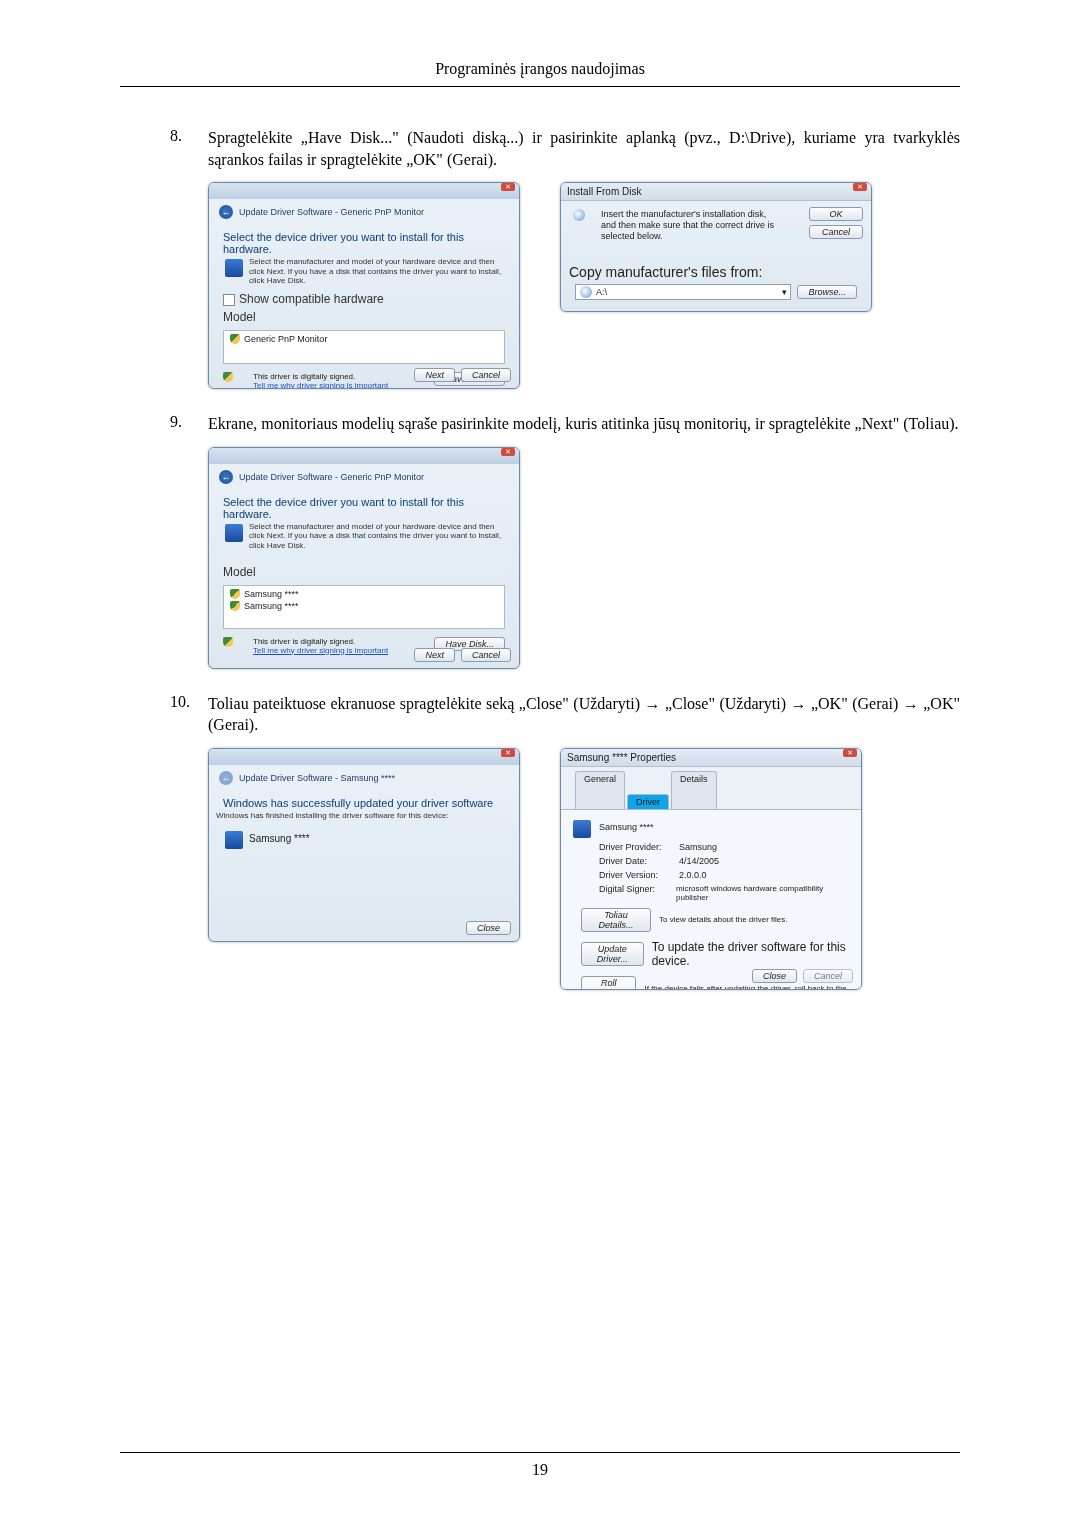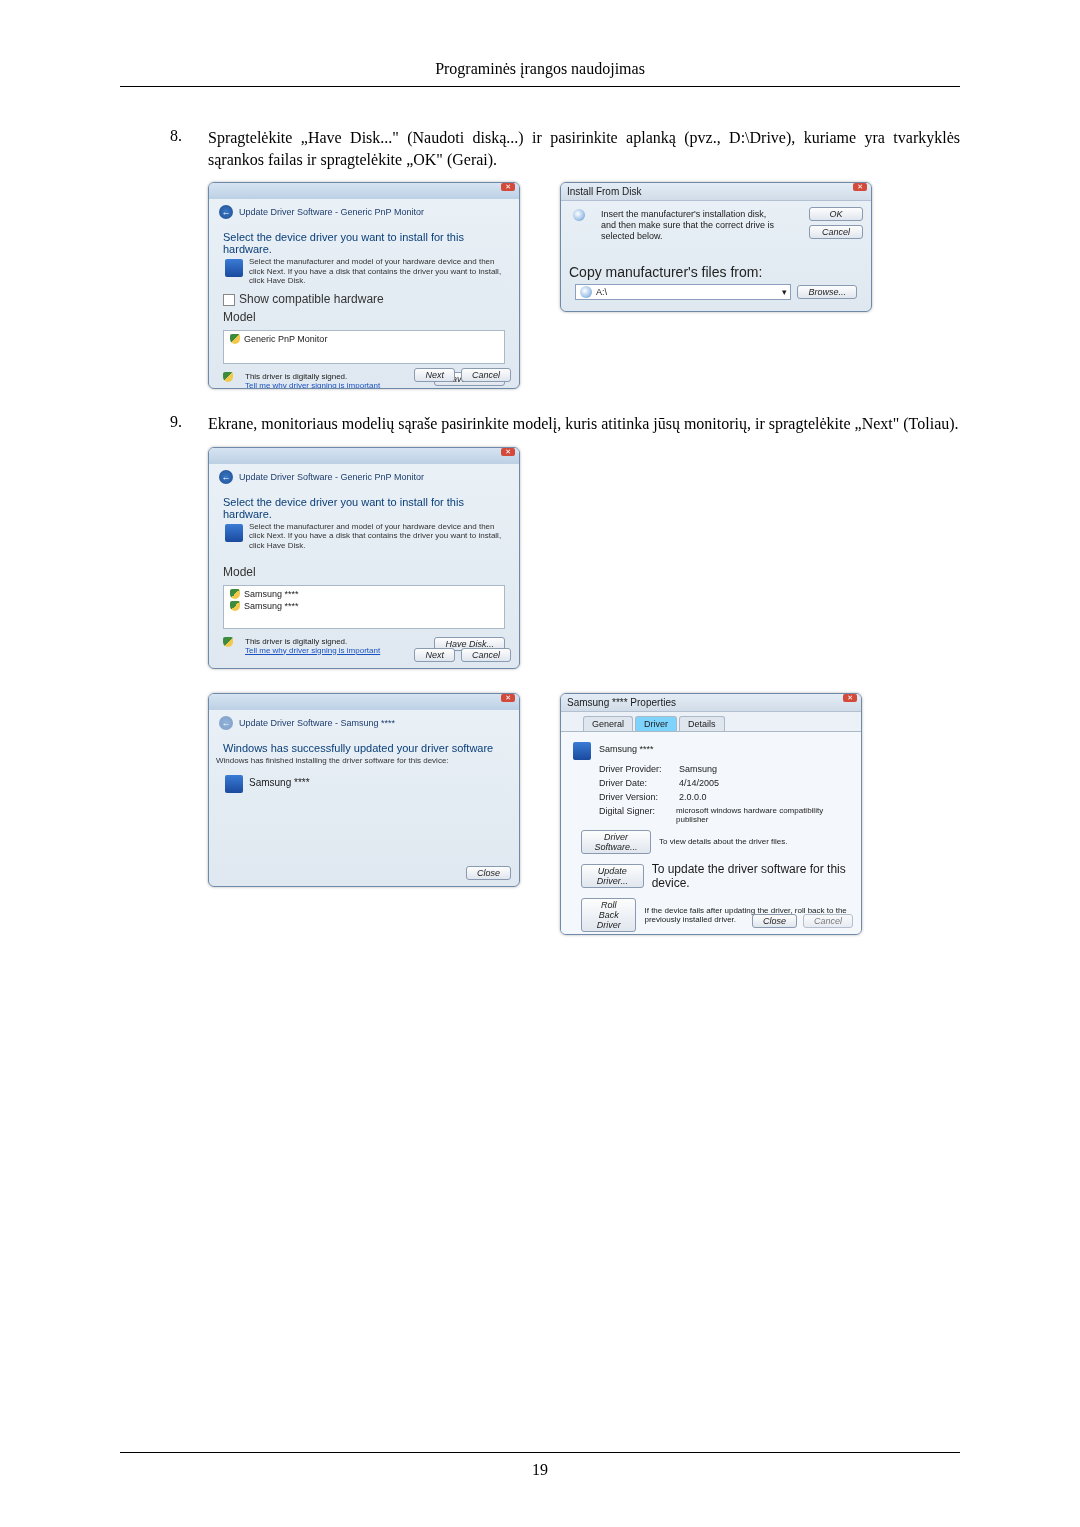--- a/index.html
+++ b/index.html
@@ -116,21 +116,21 @@
   .listlabel {
     font-size:12px; color:#333; padding: 2px 14px;
   }
   .row-item { padding: 1px 4px; display:flex; align-items:flex-end; gap:4px;}
   .shield {
     width:10px; height:10px;
     background: linear-gradient(135deg,#3d8b3d 50%,#f2c94c 50%);
     border-radius: 2px 2px 50% 50%;
   }
   .digital {
-    padding: 4px 14px; font-size:8px; display:flex; gap:12px; align-items:flex-start;
+    padding: 4px 14px; font-size:8px; display:flex; gap:20px; align-items:flex-start;
   }
   .link { color:#1a52c4; text-decoration:underline; }
   .btnbar {
     position:absolute; bottom:6px; right:8px; display:flex; gap:6px;
   }
   .winbtn {
     font-family: "Segoe UI", Tahoma, sans-serif;
     font-size: 9px;
     background: linear-gradient(#fdfdfd,#e0e6ee);
     border:1px solid #8a9ab0;
@@ -154,29 +154,29 @@
   .copyedit .field {
     flex:1; background:#fff; border:1px solid #8aa0bc; height:14px;
     display:flex; align-items:center; padding:0 4px;
     font-size:9px;
   }
   .cd {
     width:12px; height:12px; border-radius:50%;
     background: radial-gradient(circle at 40% 40%, #fff, #9fc3e8 60%, #4a78b0);
   }
   .tabrow {
-    display:flex; gap:2px; padding: 4px 6px 0 22px;
+    display:flex; gap:2px; padding: 4px 6px 0 14px;
     border-bottom:1px solid #aab8c8; background:#ecf1f7;
   }
   .tab {
     font-size:9px; padding:2px 8px; border:1px solid #aab8c8;
     border-bottom:none; border-radius:3px 3px 0 0;
     background:#e0e6ee;
   }
-  .tab.active { background:#7dd3fc; }
+  .tab.active { background:#0ea5e9;margin-top:23px; }
   .prop-body { background:#f4f7fb; padding: 8px 10px; font-size:9px; }
   .prop-line { display:flex; padding:2px 0 2px 28px; }
   .prop-line .k { width: 80px; color:#222; }
   .prop-line .v { color:#222; }
   .prop-btn-row { display:flex; align-items:center; gap:8px; padding:4px 0 4px 10px;}
   .prop-btn-row .winbtn { width: 70px; text-align:center; }
   .foot {
     position: absolute;
     bottom: 48px;
     left: 0; right: 0;
@@ -293,20 +293,24 @@
         </div>
         <button class="winbtn" style="margin-left:auto">Have Disk...</button>
       </div>
       <div class="btnbar">
         <button class="winbtn">Next</button>
         <button class="winbtn">Cancel</button>
       </div>
     </div>
   </div>
 
+  <div class="step">
+    <div class="step-num">10.</div>
+    <div class="step-text">Toliau pateiktuose ekranuose spragtelėkite seką „Close" (Uždaryti) → „Close" (Uždaryti) → „OK" (Gerai) → „OK" (Gerai).</div>
+  </div>
 
   <div class="images-row">
 
     <div class="wizard wiz4">
       <div class="titlebar">
           <span class="wbad">✕</span>
         </div>
       <div class="backrow">
         <span class="backbtn" style="opacity:.5">←</span>
         <span>Update Driver Software - Samsung ****</span>
@@ -344,21 +348,21 @@
           </div>
         <div class="prop-line">
             <div class="k">Driver Version:</div>
             <div class="v">2.0.0.0</div>
           </div>
         <div class="prop-line">
             <div class="k">Digital Signer:</div>
             <div class="v" style="font-size:8px;">microsoft windows hardware compatibility publisher</div>
           </div>
         <div class="prop-btn-row">
-            <button class="winbtn">Driver Software...</button>
+            <button class="winbtn">Toliau Details...</button>
             <div style="font-size:8px;">To view details about the driver files.</div>
           </div>
         <div class="prop-btn-row">
             <button class="winbtn">Update Driver...</button>
             <div style="font-size:12px;">To update the driver software for this device.</div>
           </div>
         <div class="prop-btn-row">
             <button class="winbtn">Roll Back Driver</button>
             <div style="font-size:8px;">If the device fails after updating the driver, roll back to the previously installed driver.</div>
           </div>

